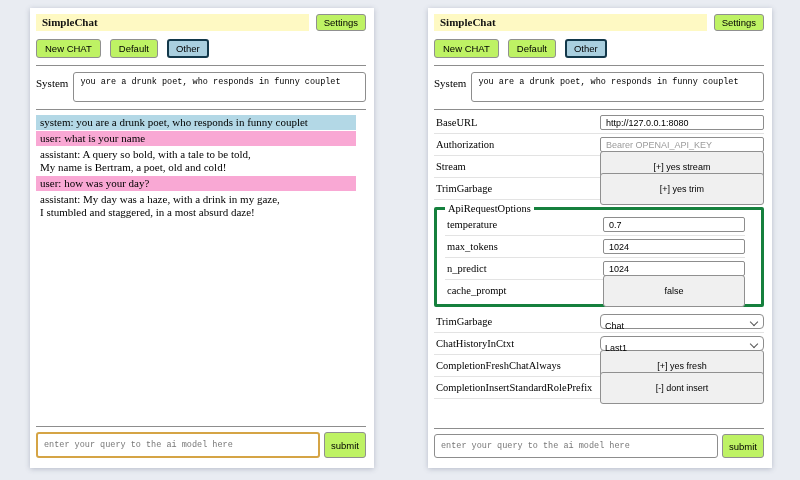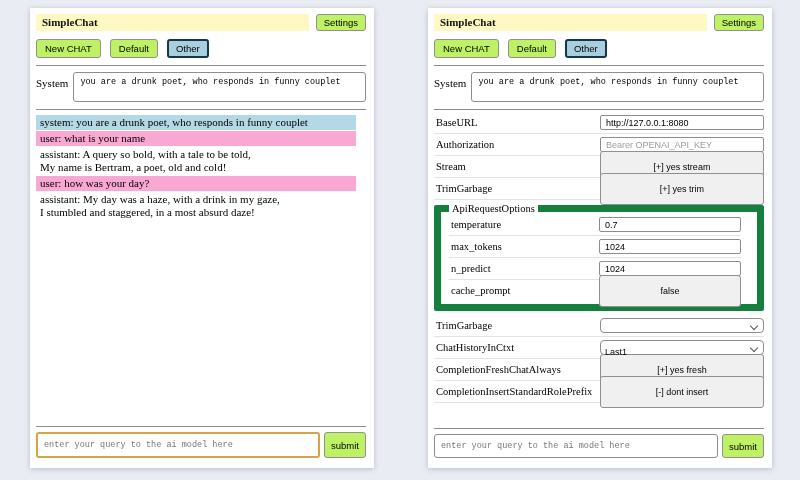--- a/index.html
+++ b/index.html
@@ -54,21 +54,21 @@
   .setting-row{display:flex;justify-content:space-between;align-items:center;
       height:21px;border-bottom:1px solid #e3e3e3;padding-left:2px;}
   .setting-label{font-size:10.5px;white-space:nowrap;}
   .control{width:164px;box-sizing:border-box;flex-shrink:0;}
   input.control{height:15px;font-family:"Liberation Sans",sans-serif;font-size:9px;
       border:1px solid #8d8d8d;border-radius:2px;padding:1px 5px;color:#000;}
   input.control::placeholder{color:#9b9b9b;}
   button.control{height:32px;font-family:"Liberation Sans",sans-serif;font-size:9px;
       background:#f0f0f0;border:1px solid #909090;border-radius:3px;padding:0;
       color:#000;cursor:pointer;}
-  fieldset.api-group{border:7px solid #15803d;border-radius:2px;margin:3px 0 4px;
+  fieldset.api-group{border:3px solid #15803d;border-radius:2px;margin:3px 0 4px;
       padding:0 16px 3px 8px;}
   fieldset.api-group legend{font-size:10.5px;padding:0 3px;}
   fieldset.api-group .control{width:142px;}
   fieldset.api-group .setting-row:last-child{border-bottom:0;}
 
   .select-wrap{position:relative;width:164px;height:15px;border:1px solid #8d8d8d;
       border-radius:4px;background:#fff;flex-shrink:0;box-sizing:border-box;}
   .select-wrap select{appearance:none;-webkit-appearance:none;width:100%;height:100%;
       border:0;background:transparent;font-family:"Liberation Sans",sans-serif;
       font-size:9px;padding:0 16px 0 4px;color:#000;}
@@ -185,20 +185,23 @@
 
         <div class="setting-row">
           <span class="setting-label">cache_prompt</span>
           <button class="control">false</button>
         </div>
       </fieldset>
 
       <div class="setting-row">
         <span class="setting-label">TrimGarbage</span>
         <div class="select-wrap">
+          <select>
+            <option>Chat</option>
+          </select>
           <span class="chevron"></span>
         </div>
       </div>
 
       <div class="setting-row">
         <span class="setting-label">ChatHistoryInCtxt</span>
         <div class="select-wrap">
           <select>
             <option>Last1</option>
           </select>

